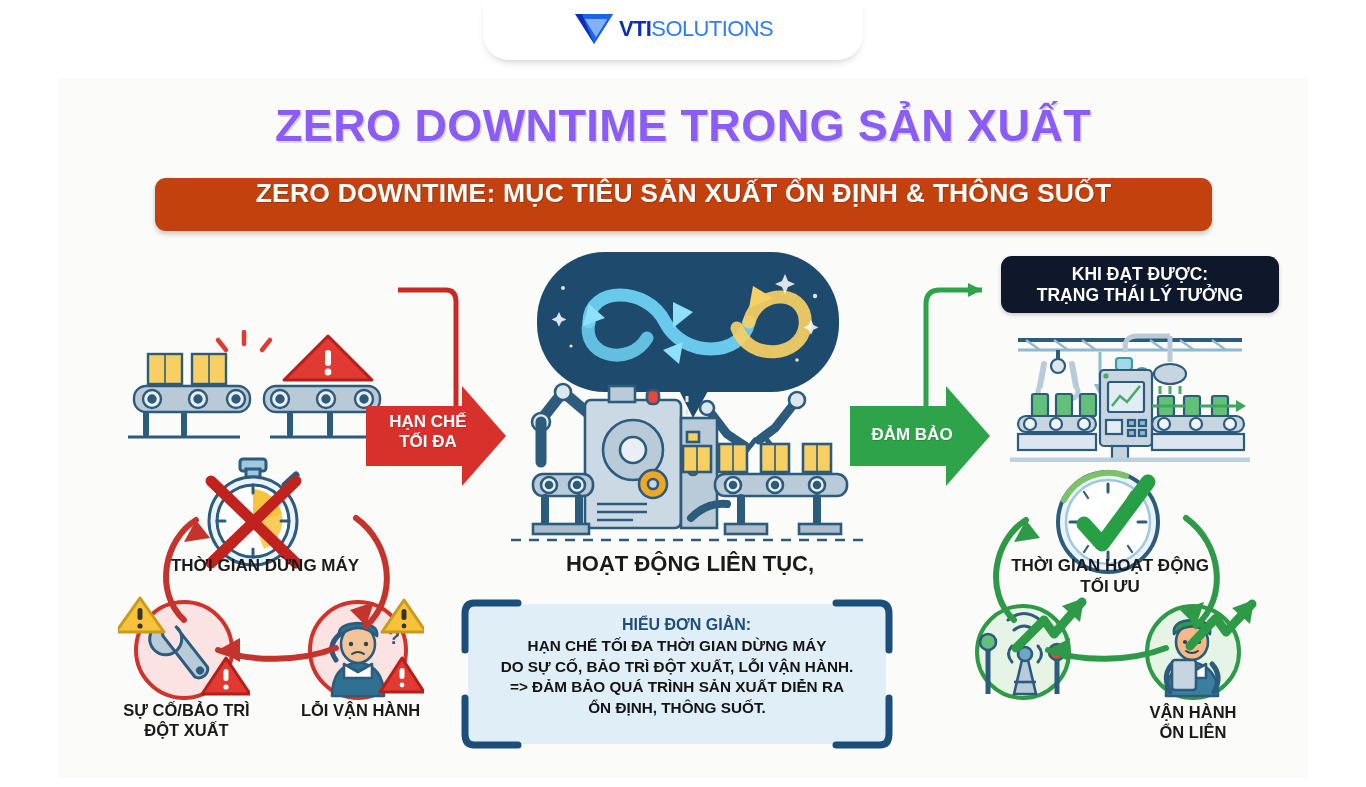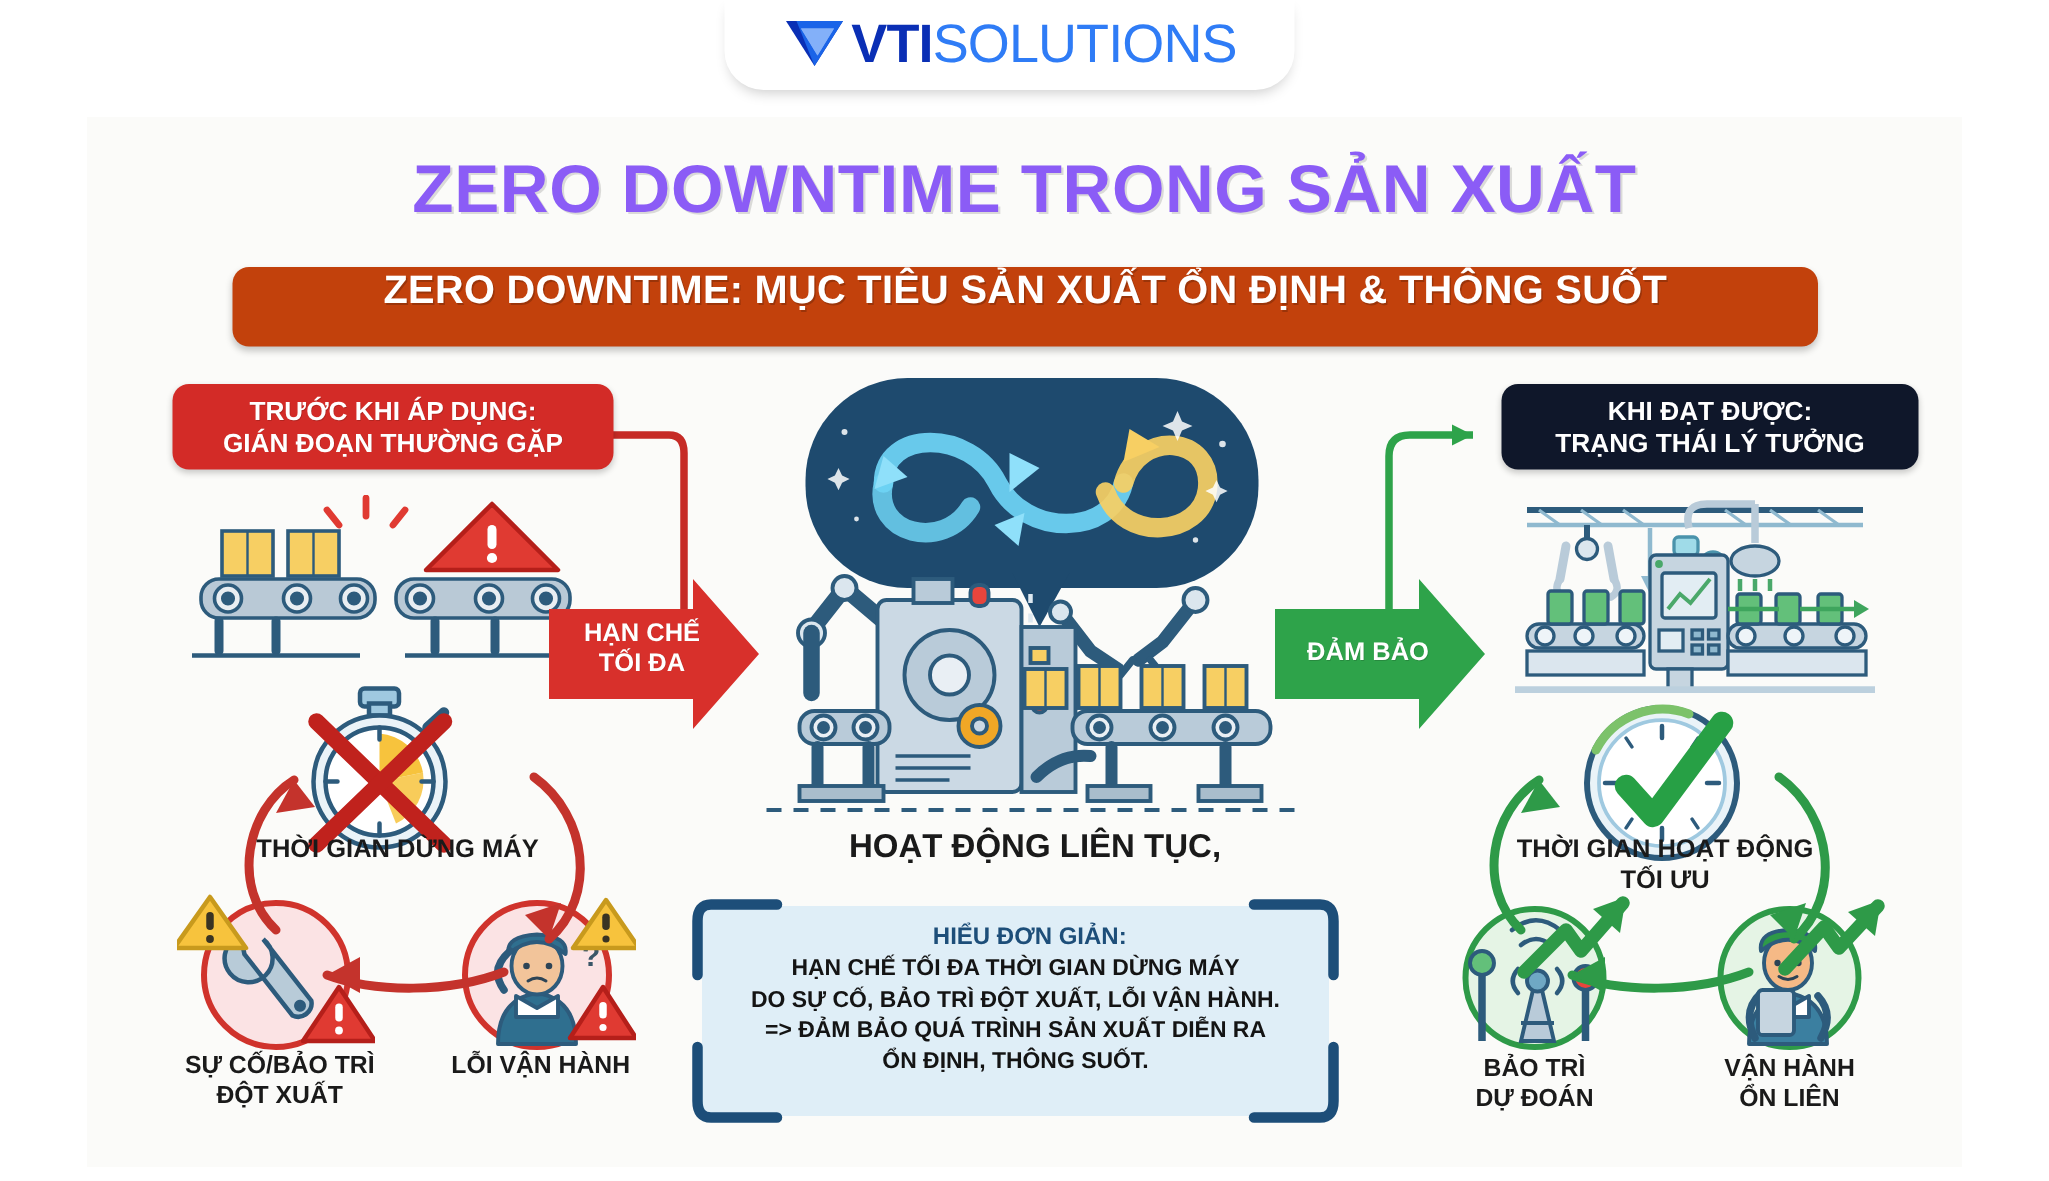--- a/index.html
+++ b/index.html
@@ -22,21 +22,21 @@
     position: absolute; left: 483px; top: -2px; width: 380px; height: 62px;
     background: #ffffff; border-radius: 0 0 26px 26px;
     box-shadow: 0 5px 9px -4px rgba(0,0,0,0.22);
     z-index: 30;
   }
   .logo-wrap {
     position: absolute; left: 0; top: 0; width: 380px; height: 62px;
     display: flex; align-items: center; justify-content: center; gap: 4px;
   }
   .logo-mark { width: 42px; height: 38px; display: block; }
-  .logo-text { font-size: 36px; font-weight: bold; letter-spacing: -0.6px; line-height: 1; }
+  .logo-text { font-size: 22px; font-weight: bold; letter-spacing: -0.6px; line-height: 1; }
   .logo-text .vti { color: #0a2fb5; }
   .logo-text .sol { color: #2f7cf6; font-weight: 500; }
 
   
   .main-title {
     position: absolute; left: 0; top: 100px; width: 1366px; text-align: center;
     font-size: 45px; font-weight: bold; color: #8b5cf6;
     letter-spacing: 0.4px;
     text-shadow: 1.5px 1.5px 0 rgba(0,0,0,0.13);
   }
@@ -141,24 +141,20 @@
       </svg>
       <div class="logo-text"><span class="vti">VTI</span><span class="sol">SOLUTIONS</span></div>
     </div>
   </div>
 
   <div class="main-title">ZERO DOWNTIME TRONG SẢN XUẤT</div>
   <div class="subtitle-bar">
     <span>ZERO DOWNTIME: MỤC TIÊU SẢN XUẤT ỔN ĐỊNH &amp; THÔNG SUỐT</span>
   </div>
 
-  <div class="badge badge-red">
-    <span>TRƯỚC KHI ÁP DỤNG:</span>
-    <span>GIÁN ĐOẠN THƯỜNG GẶP</span>
-  </div>
   <svg class="elbow elbow-red" viewBox="0 0 64 148">
     <path d="M0,8 H48 Q58,8 58,20 V148" fill="none" stroke="#c62b26" stroke-width="5"></path>
   </svg>
 
   <div class="badge badge-green">
     <span>KHI ĐẠT ĐƯỢC:</span>
     <span>TRẠNG THÁI LÝ TƯỞNG</span>
   </div>
   <svg class="elbow elbow-green" viewBox="0 0 64 148">
     <path d="M64,8 H22 Q8,8 8,22 V148" fill="none" stroke="#2ea34a" stroke-width="5"></path>
@@ -498,24 +494,20 @@
     <div>TỐI ƯU</div>
   </div>
 
   <div class="cap cap-sm cap-wrench">
     <div>SỰ CỐ/BẢO TRÌ</div>
     <div>ĐỘT XUẤT</div>
   </div>
   <div class="cap cap-sm cap-worker">
     <div>LỖI VẬN HÀNH</div>
   </div>
-  <div class="cap cap-sm cap-radio">
-    <div>BẢO TRÌ</div>
-    <div>DỰ ĐOÁN</div>
-  </div>
   <div class="cap cap-sm cap-rworker">
     <div>VẬN HÀNH</div>
     <div>ỔN LIÊN</div>
   </div>
 
   <div class="infobox"></div>
   <svg class="infobox-corners" viewBox="0 0 434 152">
     <g fill="none" stroke="#1d4e79" stroke-width="7" stroke-linecap="round">
       <path d="M58,5 H14 Q5,5 5,16 V52"></path>
       <path d="M376,5 H420 Q429,5 429,16 V52"></path>

